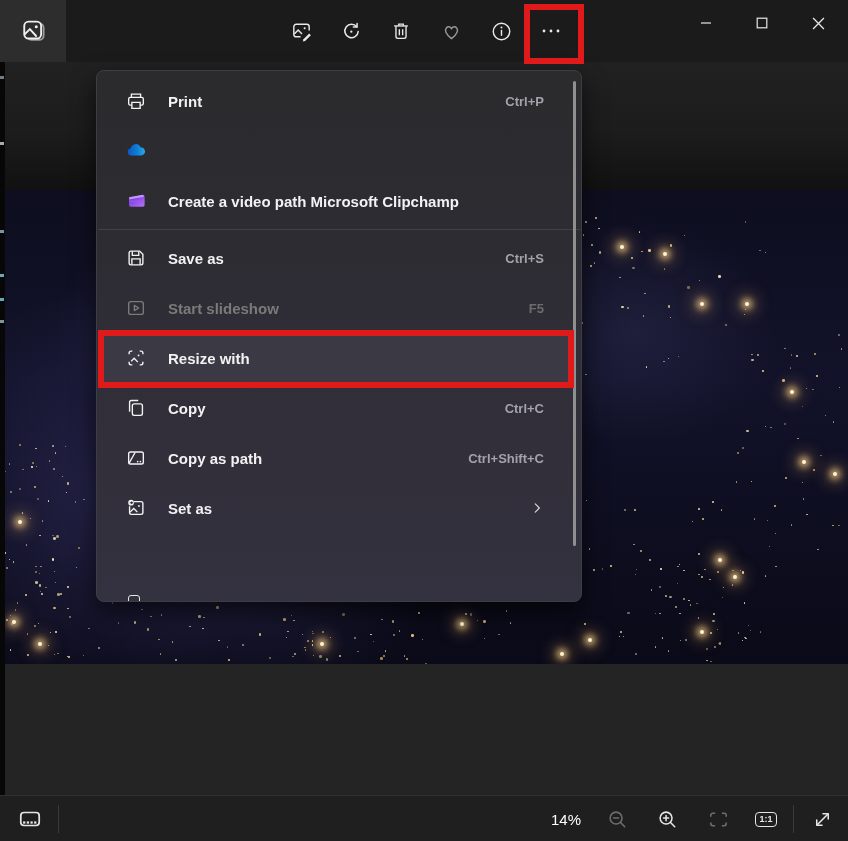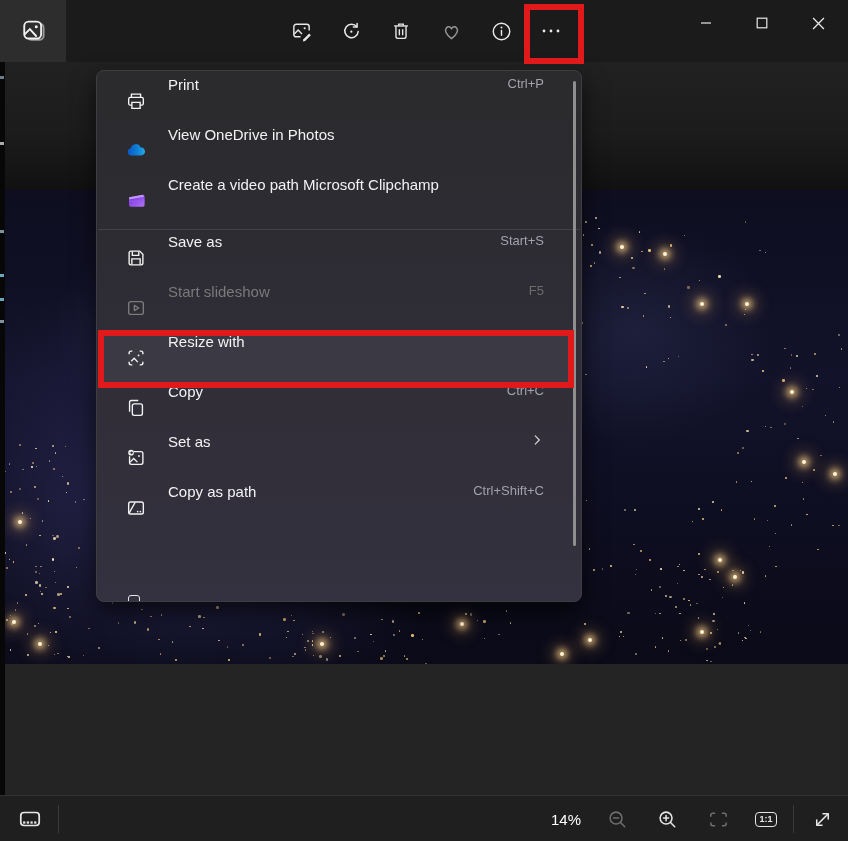--- a/index.html
+++ b/index.html
@@ -42,21 +42,21 @@
   .sb-btn.dim { color:#6e6e6e; }
   .sb-divider { position:absolute; top:9px; width:1px; height:28px; background:#3a3a3a; }
   .zoom-label { position:absolute; left:541px; top:0; height:46px; width:50px; display:flex; align-items:center; justify-content:center; color:#ffffff; font-size:15px; }
   .oto-box { border:1.6px solid #e6e6e6; border-radius:4px; font-size:9px; font-weight:bold; color:#e6e6e6; padding:2px 3px; line-height:1; }
 
   
   .menu { position:absolute; left:96px; top:70px; width:486px; height:532px; z-index:40;
           background:linear-gradient(180deg,#2b2b2d 0%,#2d2c33 35%,#322f3a 70%,#343140 100%);
           border:1px solid #3e3e42; border-radius:8px;
           box-shadow:0 10px 24px rgba(0,0,0,.62); padding-top:5px; overflow:hidden; }
-  .mi { position:relative; height:50px; display:flex; margin:0 11px 0 5px; border-radius:5px; padding:0 26px 0 0; }
+  .mi { position:relative; height:50px; display:flex; align-items:center; margin:0 11px 0 5px; border-radius:5px; padding:0 26px 0 0;font-weight:bold; }
   .mi.hover { background:#3b3944; }
   .mi .ico { width:26px; margin-left:21px; margin-right:19px; display:flex; align-items:center; justify-content:center; color:#f2f2f2; flex:0 0 26px; }
   .mi .lbl { color:#f2f2f2; font-size:15px; flex:1 1 auto; white-space:nowrap; }
   .mi .sct { color:#a2a2aa; font-size:13px; white-space:nowrap; }
   .mi.disabled .lbl { color:#7a7a7a; }
   .mi.disabled .sct { color:#6c6c6c; }
   .mi.disabled .ico { color:#7a7a7a; }
   .menu-sep { height:7px; display:flex; align-items:center; margin:0 1px; }
   .menu-sep > div { height:1px; width:100%; background:#414146; }
   .menu-scrollbar { position:absolute; right:5px; top:10px; width:3px; height:465px; background:#8f8f8f; border-radius:2px; }
@@ -576,21 +576,20 @@
           <defs>
               <linearGradient id="odg" x1="0" y1="0" x2="1" y2="0">
             <stop offset="0" stop-color="#0a58ca"></stop>
                 <stop offset="0.55" stop-color="#0f7fd4"></stop>
                 <stop offset="1" stop-color="#28a8ea"></stop>
           </linearGradient>
             </defs>
           <path fill="url(#odg)" d="M7.2 16.5 a3.6 3.6 0 0 1 -0.4-7.15 A5 5 0 0 1 16.4 8.3 a4.1 4.1 0 0 1 2.7 7.5 c-.5 .45-1.3 .7-2.2 .7 z"></path>
         </svg>
       </span>
-      <span class="lbl">View OneDrive in Photos</span>
       <span class="sct"></span>
     </div>
 
     <div class="mi">
       <span class="ico">
         <svg width="24" height="24" viewBox="0 0 24 24">
           <defs>
               <linearGradient id="ccg" x1="0" y1="0" x2="1" y2="1">
             <stop offset="0" stop-color="#6d28d9"></stop>
                 <stop offset="1" stop-color="#b476f5"></stop>
@@ -611,21 +610,21 @@
 
     <div class="mi">
       <span class="ico">
         <svg width="22" height="22" viewBox="0 0 24 24" fill="none" stroke="currentColor" stroke-width="1.5">
           <path d="M4.5 6.5 a2 2 0 0 1 2-2 H16 l3.5 3.5 V17.5 a2 2 0 0 1 -2 2 H6.5 a2 2 0 0 1 -2-2 z"></path>
           <path d="M8 4.8 v4.4 h7 V4.8"></path>
           <path d="M7.5 19.2 V13 h9 v6.2"></path>
         </svg>
       </span>
       <span class="lbl">Save as</span>
-      <span class="sct">Start+S</span>
+      <span class="sct">Ctrl+S</span>
     </div>
 
     <div class="mi disabled">
       <span class="ico">
         <svg width="22" height="22" viewBox="0 0 24 24" fill="none" stroke="currentColor" stroke-width="1.5">
           <rect x="4" y="5" width="16" height="14" rx="2.5"></rect>
           <path d="M10.2 9.2 L15 12 L10.2 14.8 z" stroke-linejoin="round"></path>
         </svg>
       </span>
       <span class="lbl">Start slideshow</span>
@@ -654,46 +653,46 @@
           <path d="M5 16 V5.8 a2 2 0 0 1 2-2 H14.5"></path>
         </svg>
       </span>
       <span class="lbl">Copy</span>
       <span class="sct">Ctrl+C</span>
     </div>
 
     <div class="mi">
       <span class="ico">
         <svg width="22" height="22" viewBox="0 0 24 24" fill="none" stroke="currentColor" stroke-width="1.5">
+          <rect x="4" y="5.5" width="16" height="13" rx="2"></rect>
+          <path d="M4.5 17.5 L11 6"></path>
+          <circle cx="13.8" cy="16" r="0.9" fill="currentColor" stroke="none"></circle>
+          <circle cx="16.8" cy="16" r="0.9" fill="currentColor" stroke="none"></circle>
+        </svg>
+      </span>
+      <span class="lbl">Copy as path</span>
+      <span class="sct">Ctrl+Shift+C</span>
+    </div>
+
+    <div class="mi">
+      <span class="ico">
+        <svg width="22" height="22" viewBox="0 0 24 24" fill="none" stroke="currentColor" stroke-width="1.5">
           <path d="M9.5 5 H17.5 a2 2 0 0 1 2 2 V17 a2 2 0 0 1 -2 2 H7 a2 2 0 0 1 -2-2 V10"></path>
           <circle cx="15.2" cy="9.8" r="1" fill="currentColor" stroke="none"></circle>
           <path d="M5.5 16.5 L9.5 12.5 L13.5 16.5"></path>
           <circle cx="6.6" cy="6.2" r="3.1" fill="currentColor" stroke="none"></circle>
           <path d="M5.2 6.2 h2.8 M6.9 5 l1.3 1.2 -1.3 1.2" stroke="#2f2e36" stroke-width="1.1"></path>
         </svg>
       </span>
       <span class="lbl">Set as</span>
       <span class="sct">
         <svg width="14" height="14" viewBox="0 0 24 24" fill="none" stroke="#d8d8d8" stroke-width="2">
           <path d="M9 5 L16 12 L9 19" stroke-linecap="round" stroke-linejoin="round"></path>
         </svg>
       </span>
-    </div>
-
-    <div class="mi">
-      <span class="ico">
-        <svg width="22" height="22" viewBox="0 0 24 24" fill="none" stroke="currentColor" stroke-width="1.5">
-          <rect x="4" y="5.5" width="16" height="13" rx="2"></rect>
-          <path d="M4.5 17.5 L11 6"></path>
-          <circle cx="13.8" cy="16" r="0.9" fill="currentColor" stroke="none"></circle>
-          <circle cx="16.8" cy="16" r="0.9" fill="currentColor" stroke="none"></circle>
-        </svg>
-      </span>
-      <span class="lbl">Copy as path</span>
-      <span class="sct">Ctrl+Shift+C</span>
     </div>
 
 
     <div class="menu-cut">
         <div></div>
       </div>
     <div class="menu-scrollbar"></div>
   </div>
 
   <div class="red-box" id="red-more"></div>

